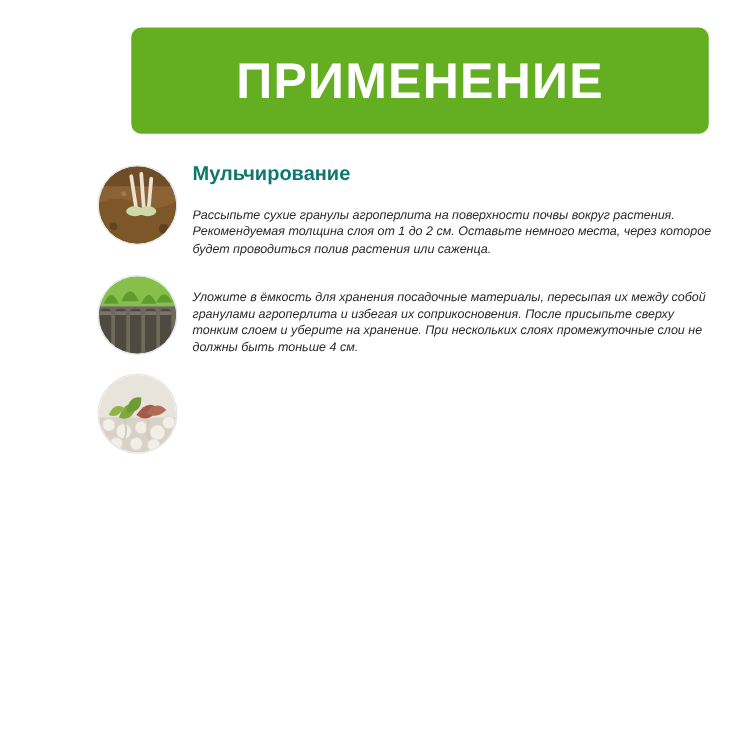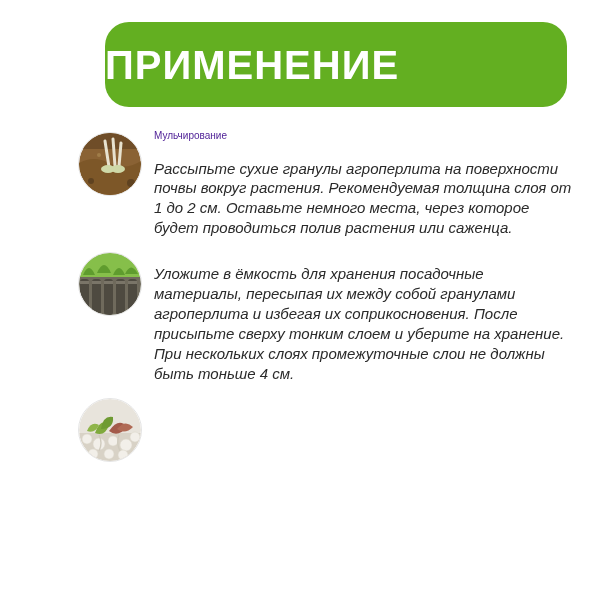--- a/index.html
+++ b/index.html
@@ -21,23 +21,24 @@
   }
 
   
   .banner {
     position: absolute;
     left: 105px;
     top: 22px;
     width: 462px;
     height: 85px;
     background: #63af21;
-    border-radius: 24px;
+    border-radius: 8px;
     display: flex;
     align-items: center;
+    justify-content: center;
   }
   .banner-title {
     color: #ffffff;
     font-size: 40px;
     font-weight: bold;
     letter-spacing: 1px;
     font-family: "Liberation Sans", sans-serif;
     text-transform: uppercase;
     line-height: 1;
   }
@@ -69,28 +70,28 @@
   .thumb svg {
     display: block;
     width: 62px;
     height: 62px;
   }
   .sec-body {
     flex: 1 1 auto;
     min-width: 0;
   }
   .sec-title {
-    font-size: 10px;
-    font-weight: normal;
-    color: #4c1d95;
+    font-size: 16px;
+    font-weight: bold;
+    color: #0f766e;
     line-height: 1.25;
     margin: 2px 0 6px 0;
   }
   .sec-text {
-    font-size: 15px;
+    font-size: 10px;
     font-style: italic;
     color: #2a2a2a;
     line-height: 1.33;
     margin-top: 16px;
   }
 </style>
 </head>
 <body>
 
 <div class="page">

